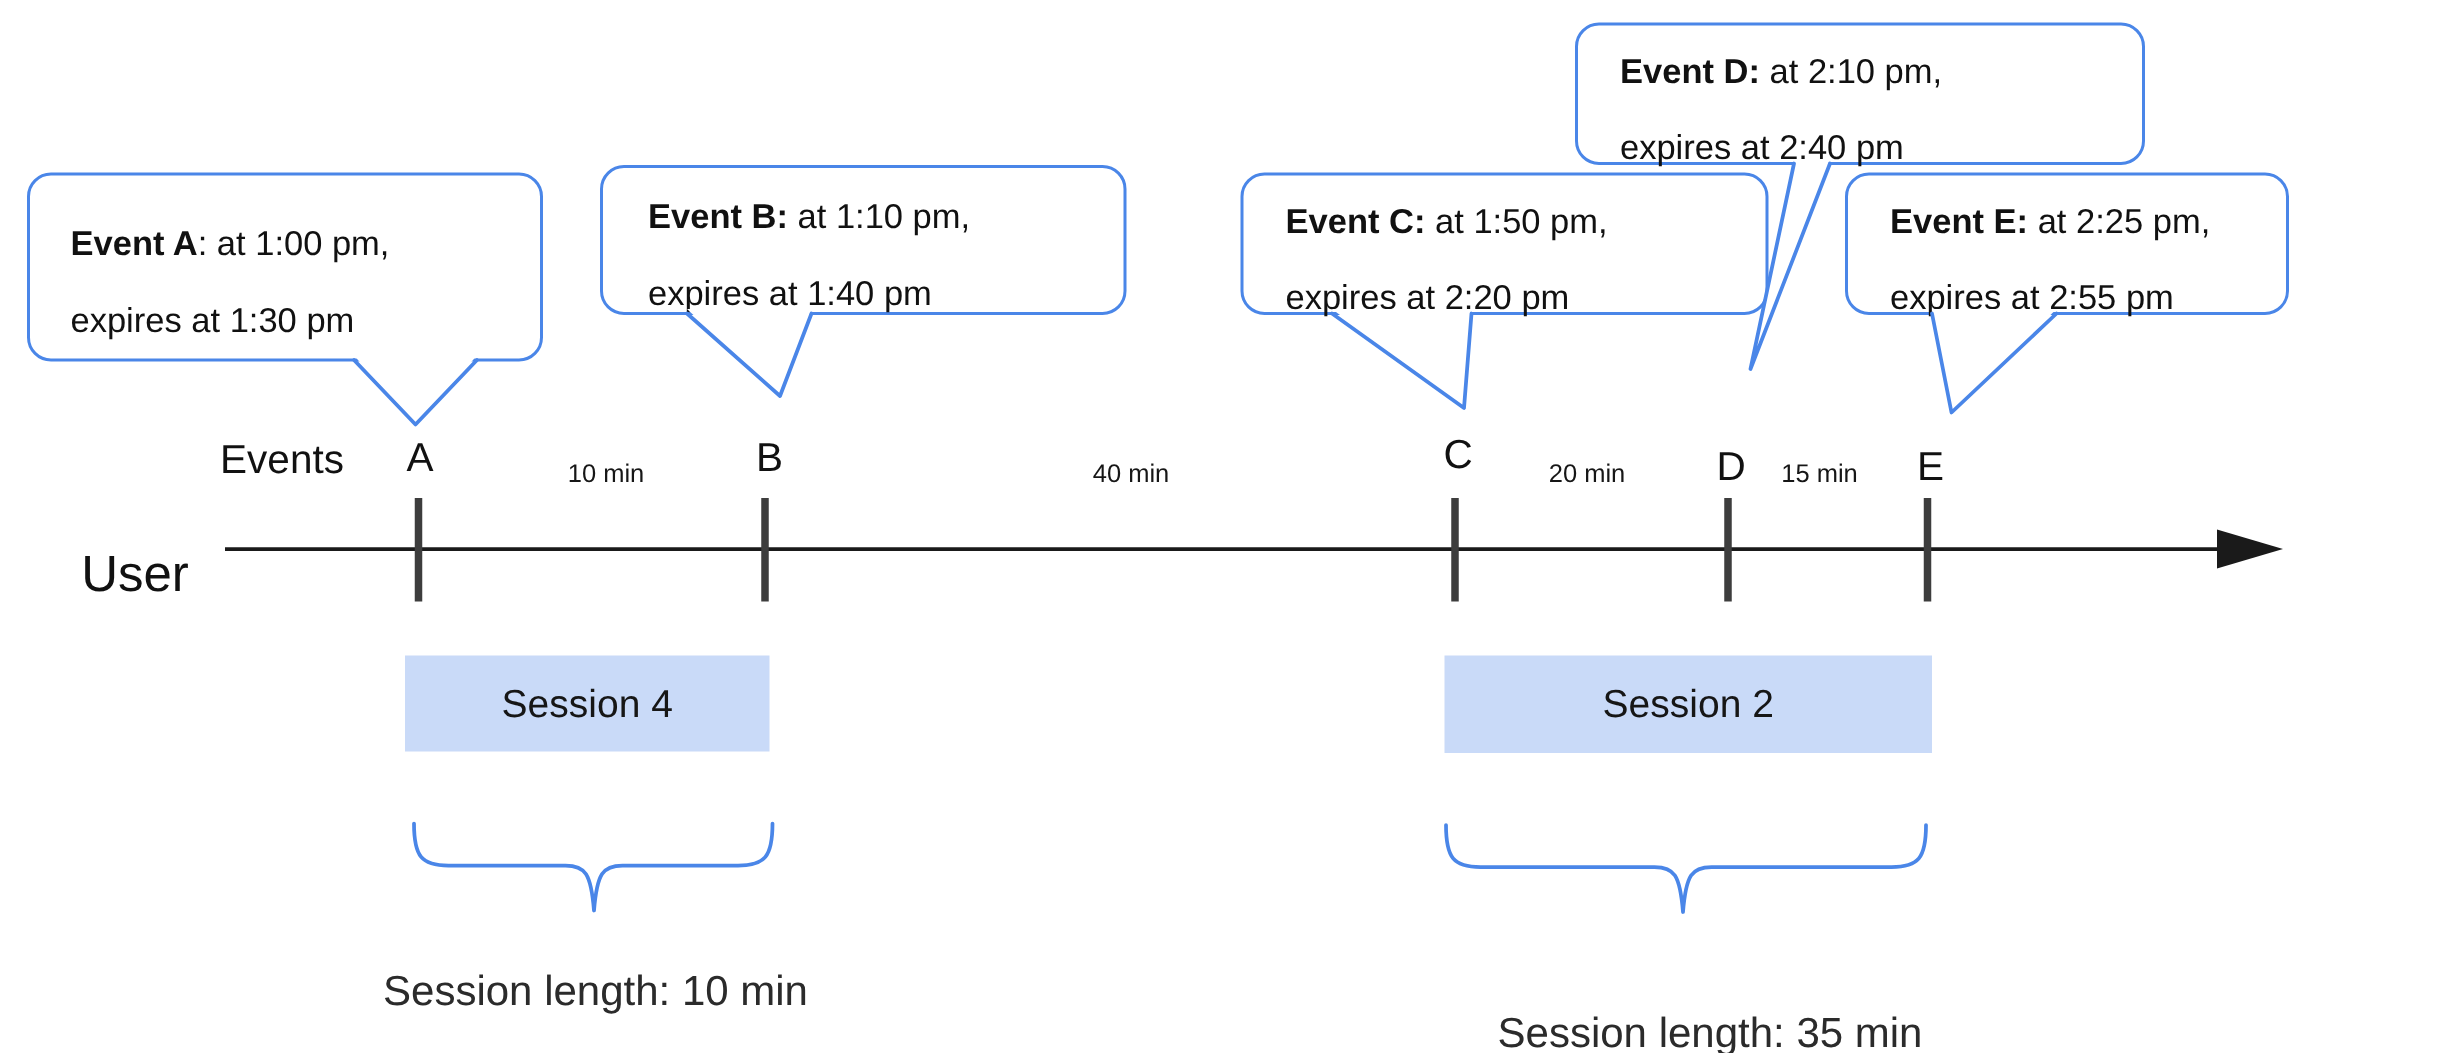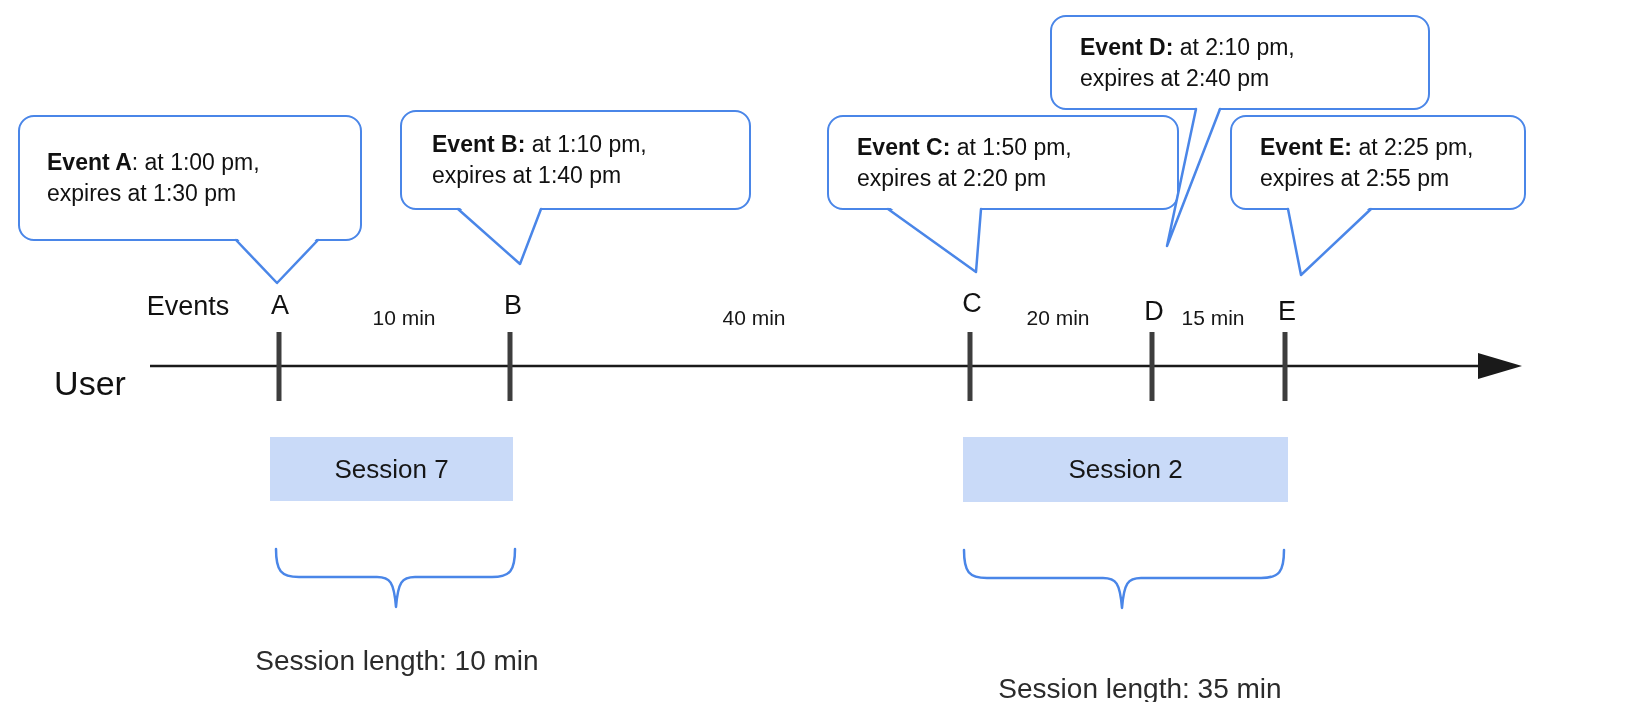--- a/index.html
+++ b/index.html
@@ -25,21 +25,21 @@
     position: absolute;
     box-sizing: border-box;
     background: #ffffff;
     border: 2.5px solid var(--accent-blue);
     border-radius: 16px;
     display: flex;
     align-items: center;
     z-index: 1;
   }
   .bubble-text { font-size: 23px; line-height: 31px; color: var(--text-dark); }
-  .bubble-text .ln { white-space: pre; }
+  .bubble-text .ln { white-space: pre; margin-top: 20px; }
   .bubble-text .b { font-weight: bold; }
   .bubble-a { left: 18px;   top: 115px; width: 344px; height: 126px; padding-left: 27px; }
   .bubble-b { left: 400px;  top: 110px; width: 351px; height: 100px; padding-left: 30px; }
   .bubble-c { left: 827px;  top: 115px; width: 352px; height: 95px;  padding-left: 28px; }
   .bubble-d { left: 1050px; top: 15px;  width: 380px; height: 95px;  padding-left: 28px; }
   .bubble-e { left: 1230px; top: 115px; width: 296px; height: 95px;  padding-left: 28px; }
   
   .linework {
     position: absolute;
     left: 0; top: 0;
@@ -61,21 +61,21 @@
   
   .lbl { position: absolute; text-align: left; transform: translateX(-50%); white-space: nowrap; }
   .events-lbl { left: 188px; top: 291px; font-size: 27px; }
   .user-lbl   { left: 90px;  top: 364px; font-size: 34px; }
   .tick-lbl   { font-size: 27px; }
   .tick-a { left: 280px;  top: 290px; }
   .tick-b { left: 513px;  top: 290px; }
   .tick-c { left: 972px;  top: 288px; }
   .tick-d { left: 1154px; top: 296px; }
   .tick-e { left: 1287px; top: 296px; }
-  .interval-lbl { font-size: 21px; top: 306px; color: #161616; }
+  .interval-lbl { font-size: 17px; top: 306px; color: #161616; }
   .int-0 { left: 404px; }
   .int-1 { left: 754px; }
   .int-2 { left: 1058px; }
   .int-3 { left: 1213px; }
   
   .session-box {
     position: absolute;
     box-sizing: border-box;
     background: var(--session-fill);
     display: flex;
@@ -139,21 +139,21 @@
   <div class="lbl tick-lbl tick-c">C</div>
   <div class="lbl tick-lbl tick-d">D</div>
   <div class="lbl tick-lbl tick-e">E</div>
 
   <div class="lbl interval-lbl int-0">10 min</div>
   <div class="lbl interval-lbl int-1">40 min</div>
   <div class="lbl interval-lbl int-2">20 min</div>
   <div class="lbl interval-lbl int-3">15 min</div>
 
   <div class="session-box session-1">
-    <span>Session 7</span>
+    <span>Session 4</span>
   </div>
   <div class="session-box session-2">
     <span>Session 2</span>
   </div>
 
   <div class="lbl session-len len-1">Session length: 10 min</div>
   <div class="lbl session-len len-2">Session length: 35 min</div>
 
   <svg class="linework" viewBox="0 0 1634 702">
 

